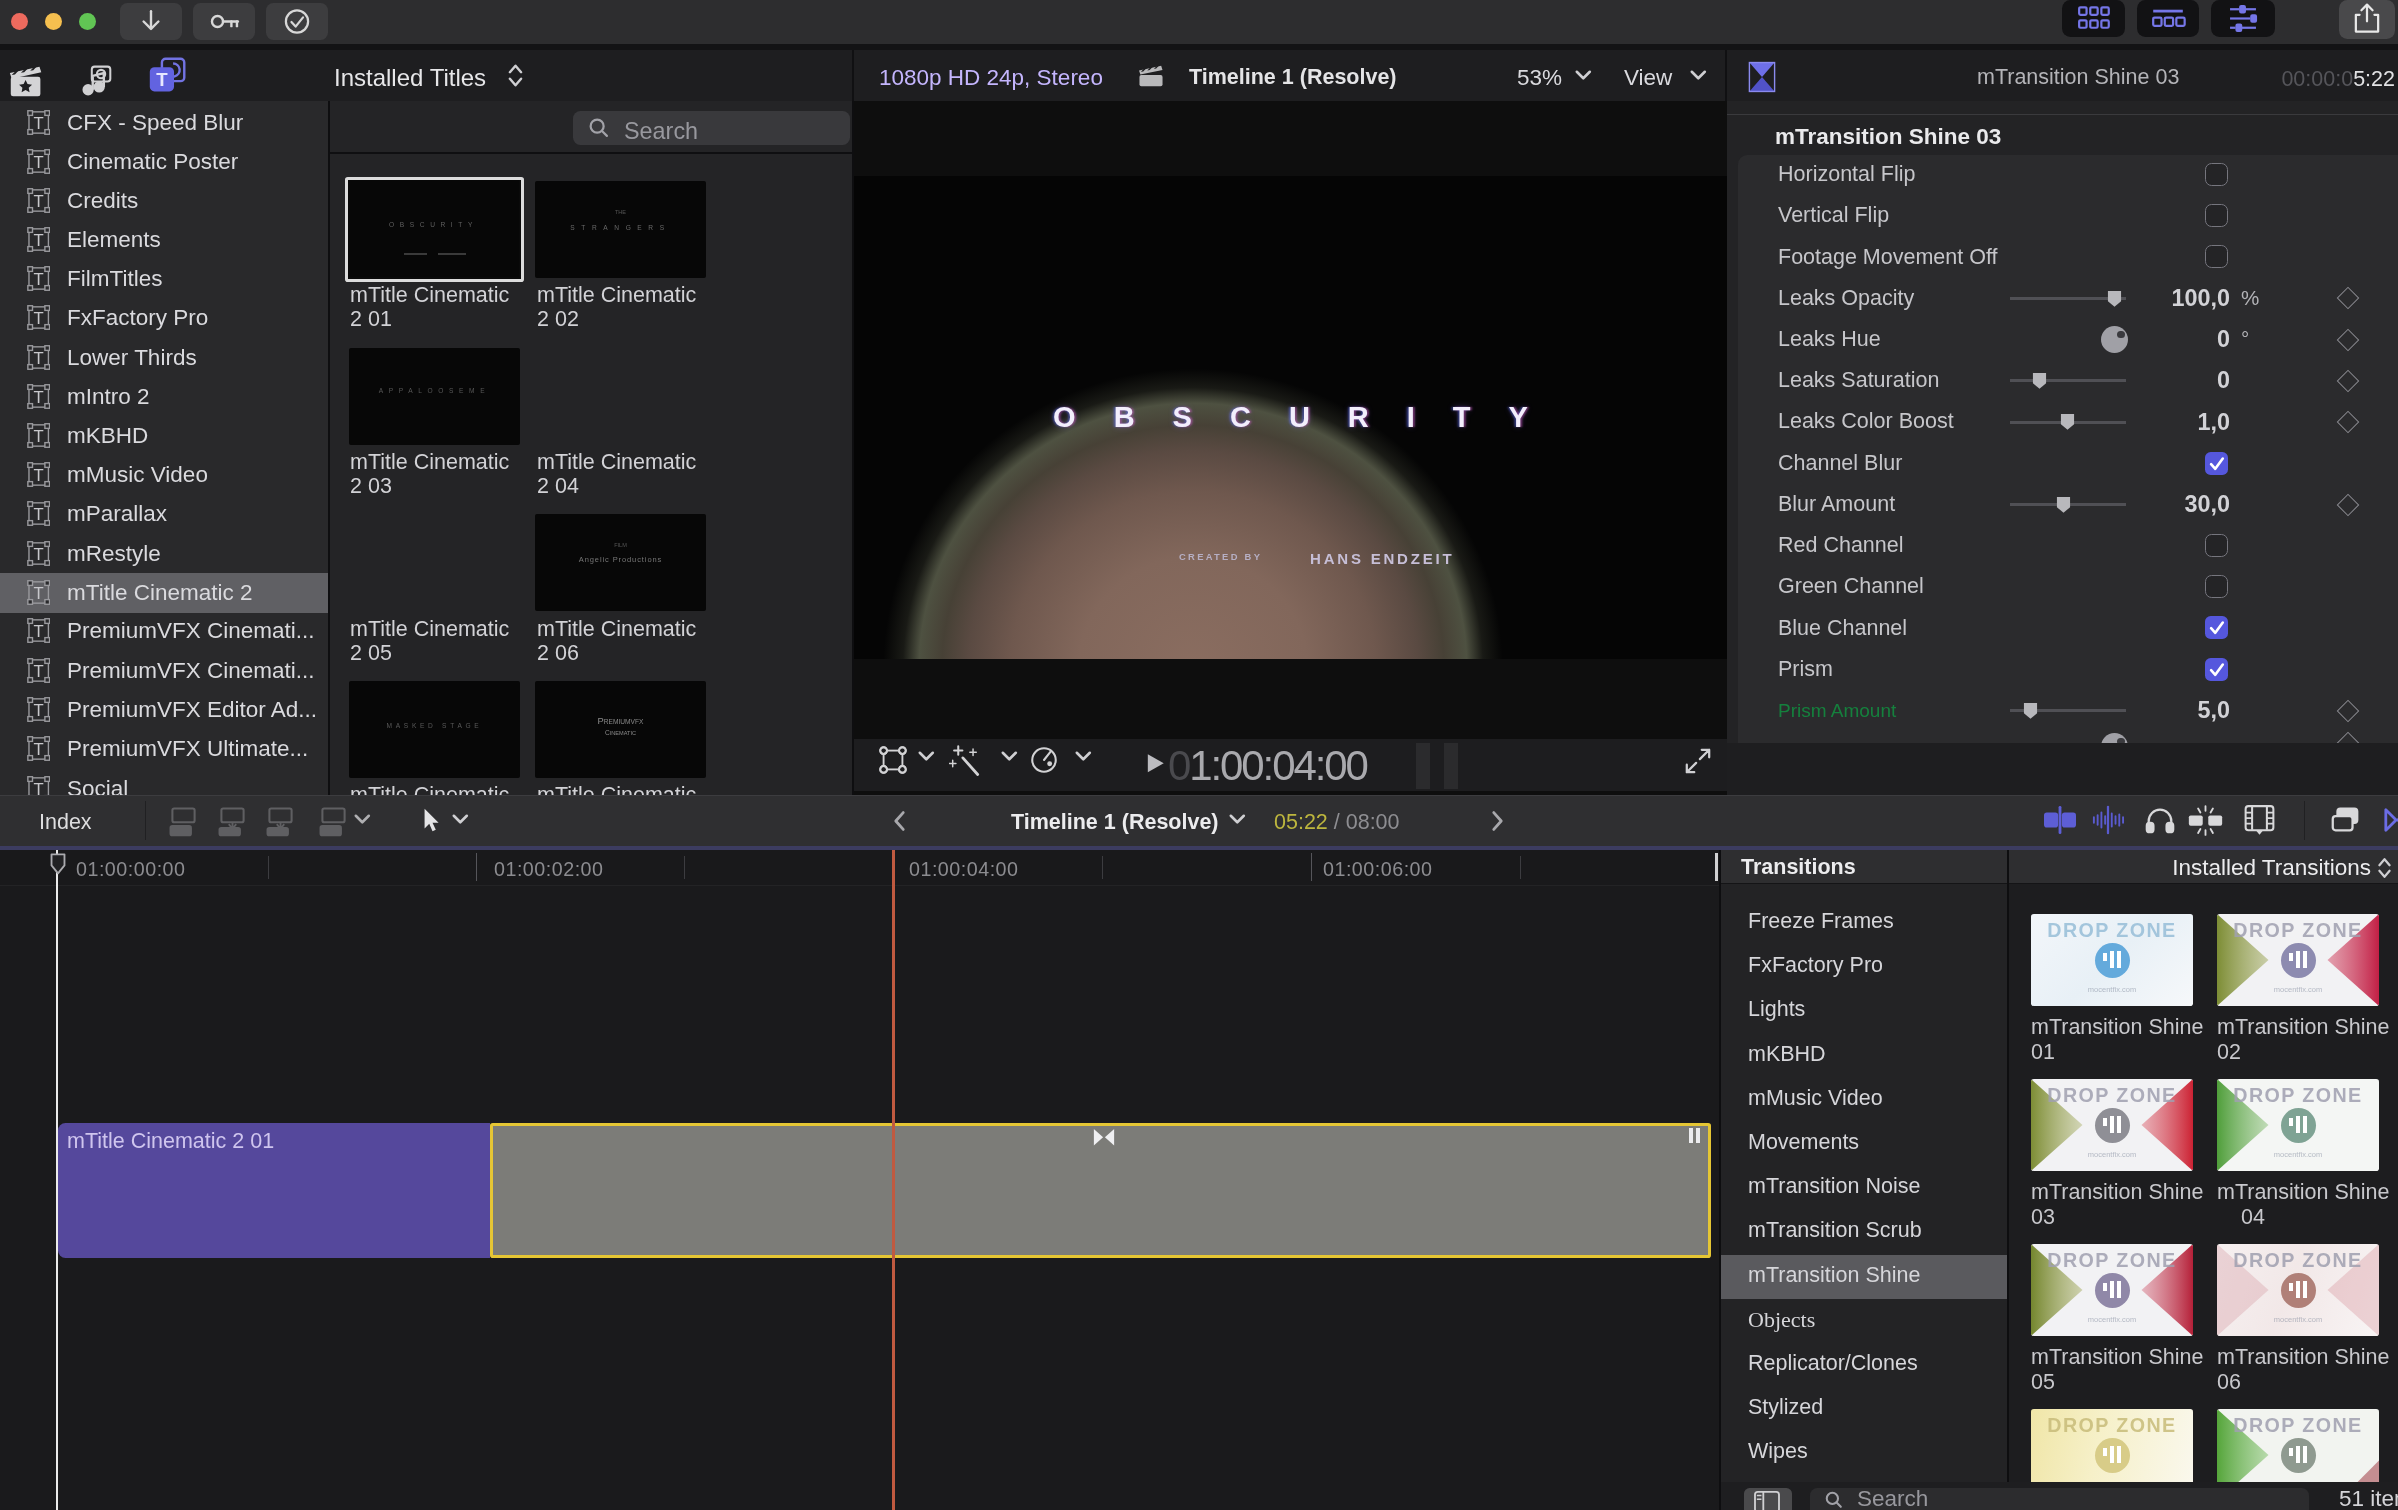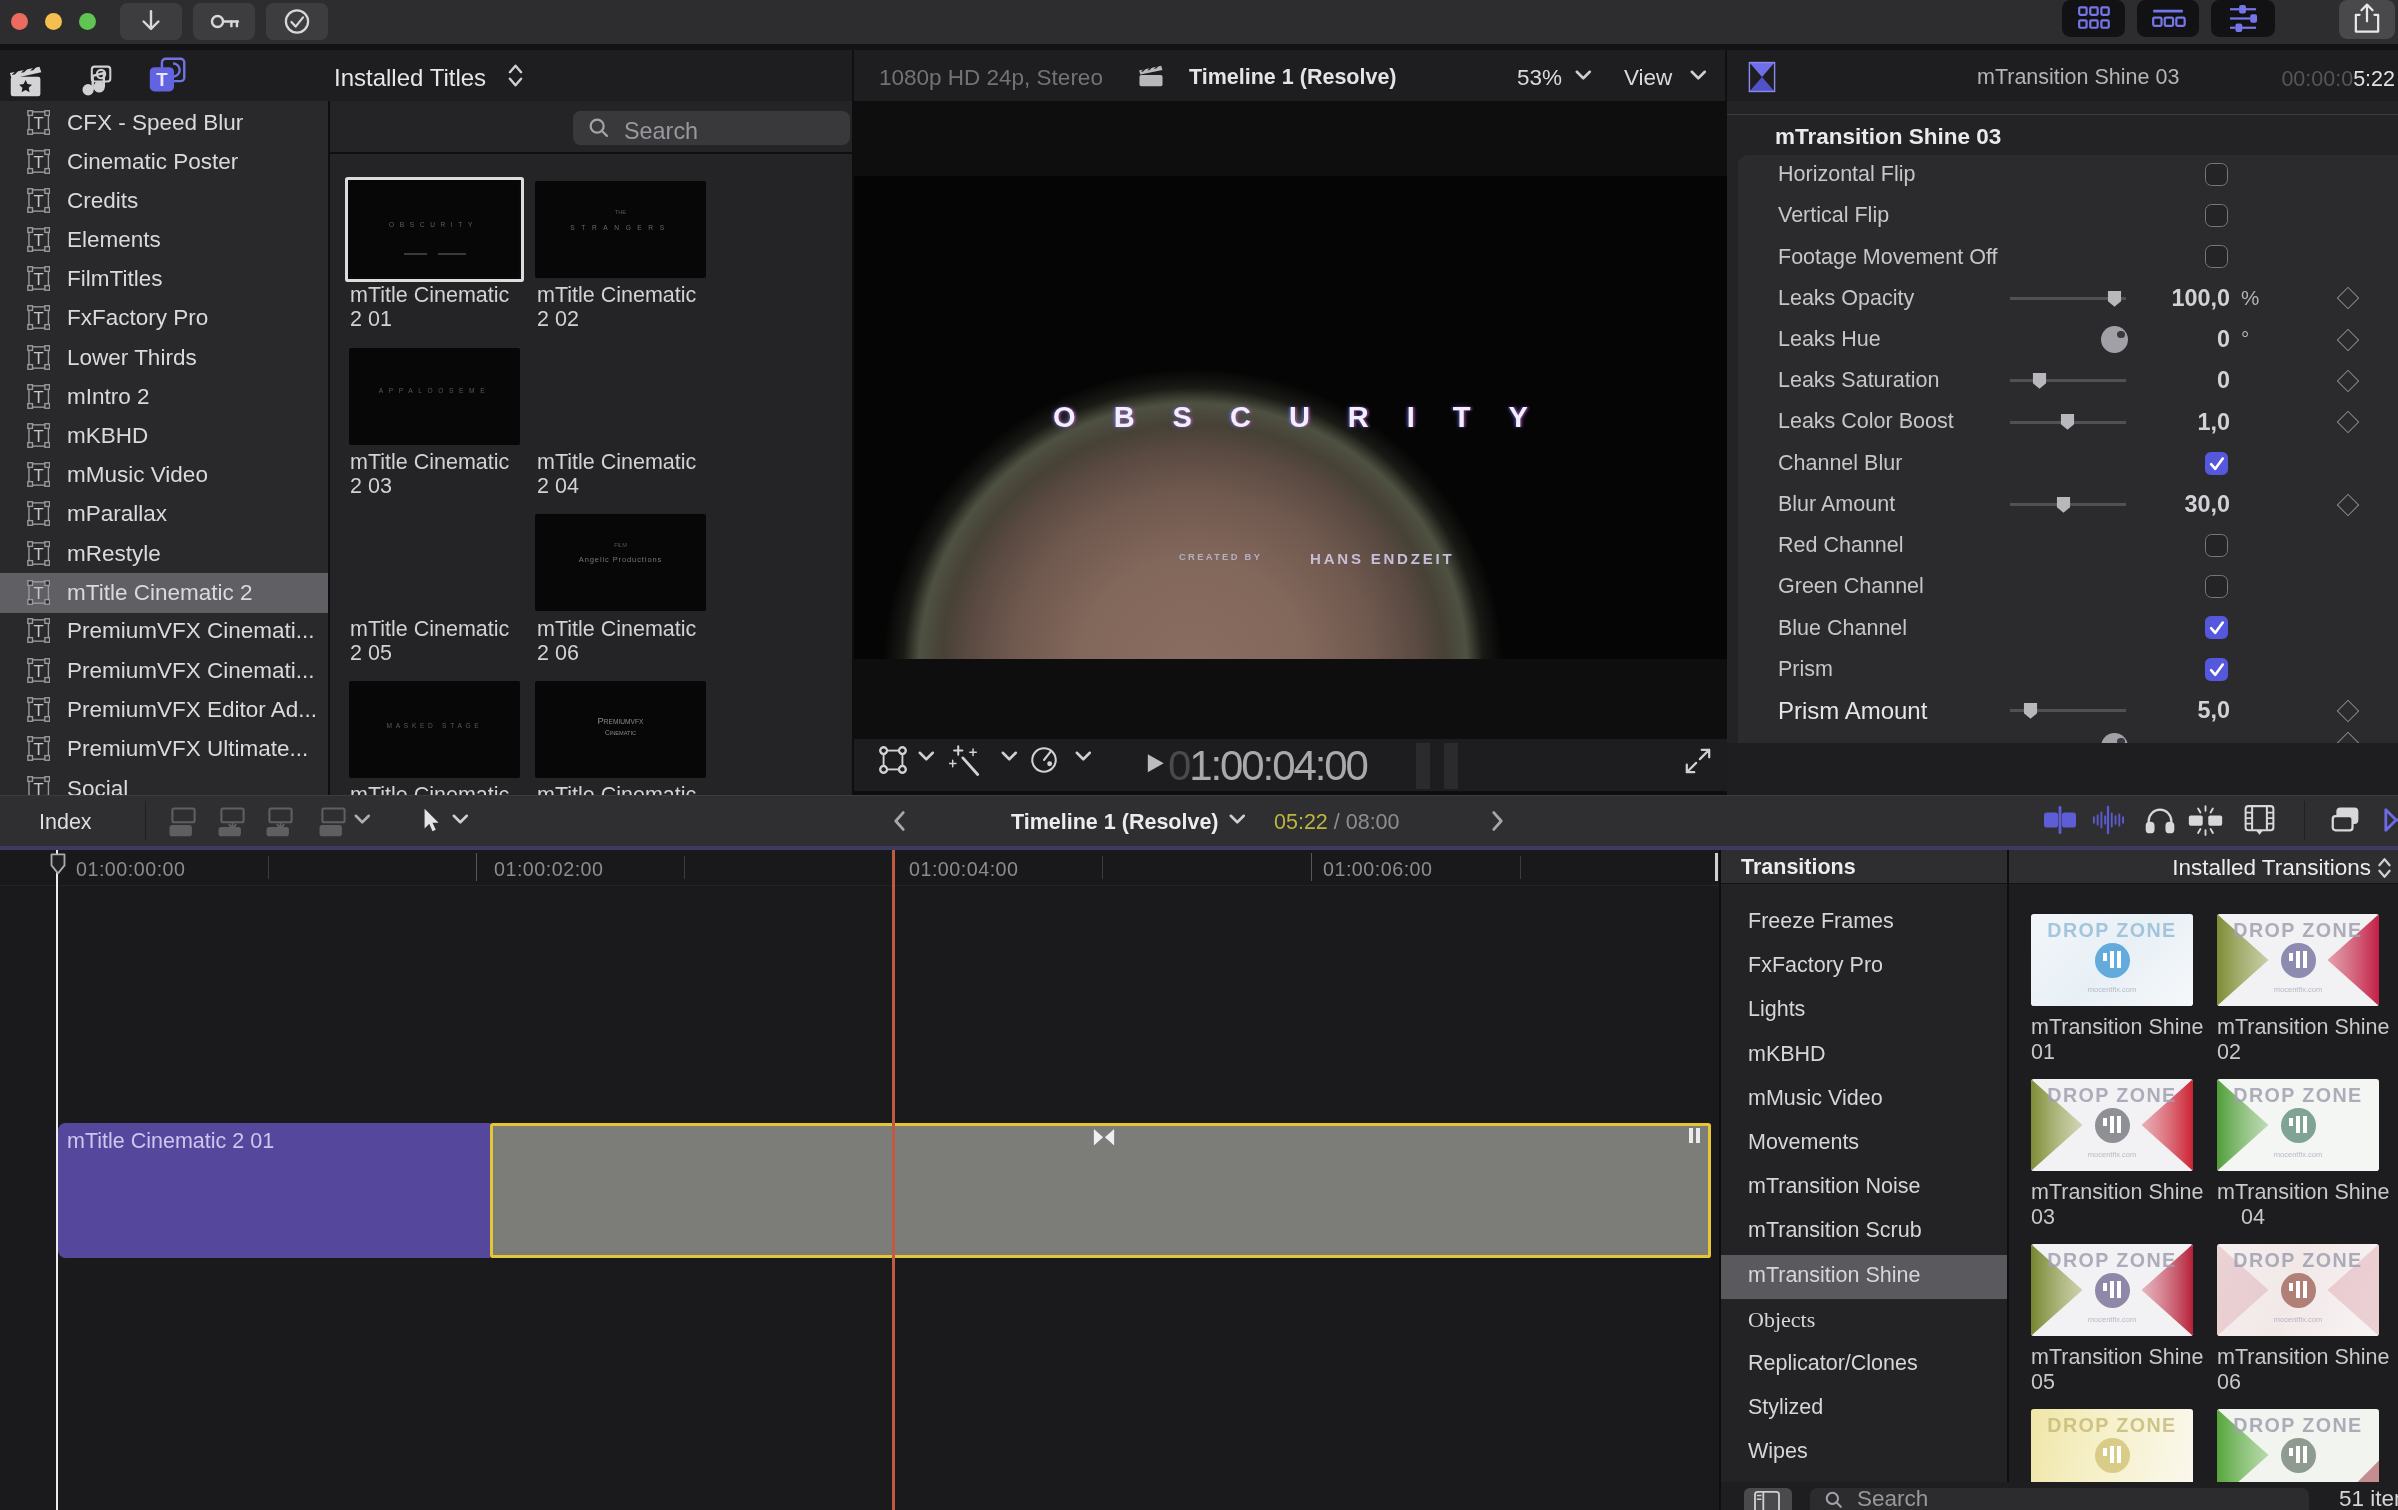--- a/index.html
+++ b/index.html
@@ -121,21 +121,21 @@
 <div class="abs" style="left:334px;top:63px;font-size:24px;line-height:30px;color:#e6e6e8;white-space:nowrap;">Installed Titles</div>
 <div class="abs" style="left:506px;top:61px;width:19px;height:28px;">
       <svg width="19" height="28" viewBox="0 0 20 30">
         <g stroke="#cfcfd2" stroke-width="2.6" fill="none" stroke-linecap="round" stroke-linejoin="round">
           <path d="M4 12 l6-7 6 7"></path>
           <path d="M4 19 l6 7 6-7"></path>
         </g>
       </svg>
     </div>
 <div class="abs" style="left:852px;top:50px;width:1.9px;height:52px;background:#101012;"></div>
-<div class="abs" style="left:879px;top:64px;font-size:22.5px;line-height:28px;color:#737373;white-space:nowrap;">1080p HD 24p, Stereo</div>
+<div class="abs" style="left:879px;top:64px;font-size:22.5px;line-height:28px;color:#c4b5fd;white-space:nowrap;">1080p HD 24p, Stereo</div>
 <div class="abs" style="left:1137px;top:64px;width:28px;height:24px;">
       <svg width="28" height="24" viewBox="0 0 30 26">
         <g fill="#b8b8ba">
           <path d="M2 7 L26 2 l1.5 4.5 -24 5 z"></path>
           <path d="M4 8.5 l3.6-3.7 2.6-.5 -3.6 3.7zM11 7 l3.6-3.7 2.6-.5 -3.6 3.7zM18 5.5 l3.6-3.7 2.4-.5 -3.4 3.7z" fill="#1e1e20"></path>
           <rect x="2.5" y="12" width="25" height="12" rx="2"></rect>
         </g>
       </svg>
     </div>
 <div class="abs" style="left:1189px;top:64px;font-size:21.5px;line-height:27px;color:#e4e4e6;white-space:nowrap;font-weight:bold;">Timeline 1 (Resolve)</div>
@@ -601,21 +601,21 @@
       <svg width="23.4" height="23.4" viewBox="0 0 25 25">
         <path d="M6.5 13 l4.5 5 8-11" stroke="#fff" stroke-width="2.8" fill="none" stroke-linecap="round" stroke-linejoin="round"></path>
       </svg>
     </div>
 <div class="abs" style="left:1778px;top:656px;font-size:21.5px;line-height:27px;color:#c6c6ca;white-space:nowrap;">Prism</div>
 <div class="abs" style="left:2205px;top:658px;width:23.4px;height:23.4px;background:#5557dd;border-radius:5.6px;">
       <svg width="23.4" height="23.4" viewBox="0 0 25 25">
         <path d="M6.5 13 l4.5 5 8-11" stroke="#fff" stroke-width="2.8" fill="none" stroke-linecap="round" stroke-linejoin="round"></path>
       </svg>
     </div>
-<div class="abs" style="left:1778px;top:697px;font-size:24px;line-height:27px;color:#e5e5e5;white-space:nowrap;">Prism Amount</div>
+<div class="abs" style="left:1778px;top:697px;font-size:19px;line-height:27px;color:#15803d;white-space:nowrap;">Prism Amount</div>
 <div class="abs" style="left:2010px;top:709px;width:116px;height:2.8px;background:#505055;"></div>
     <div class="abs" style="left:2022px;top:701px;width:17px;height:19.7px;">
       <svg width="17" height="19.7" viewBox="0 0 18 21">
         <path d="M2 2 h14 v11 l-7 6 -7-6 z" fill="#b8b8bc"></path>
       </svg>
     </div>
 <div class="abs" style="left:2108px;top:696px;width:122px;text-align:right;font-size:23.4px;line-height:29px;color:#d2d2d6;font-weight:bold;">5,0</div>
 <div class="abs" style="left:2340px;top:703px;width:16px;height:16px;border:1.9px solid #88888e;transform:rotate(45deg);"></div>
 <div class="abs" style="left:2101px;top:733px;width:27px;height:27px;background:#a0a0a6;border-radius:50%;">
       <div class="abs" style="left:16px;top:4.7px;width:7.5px;height:7.5px;background:#3a3a3e;border-radius:50%;"></div>

